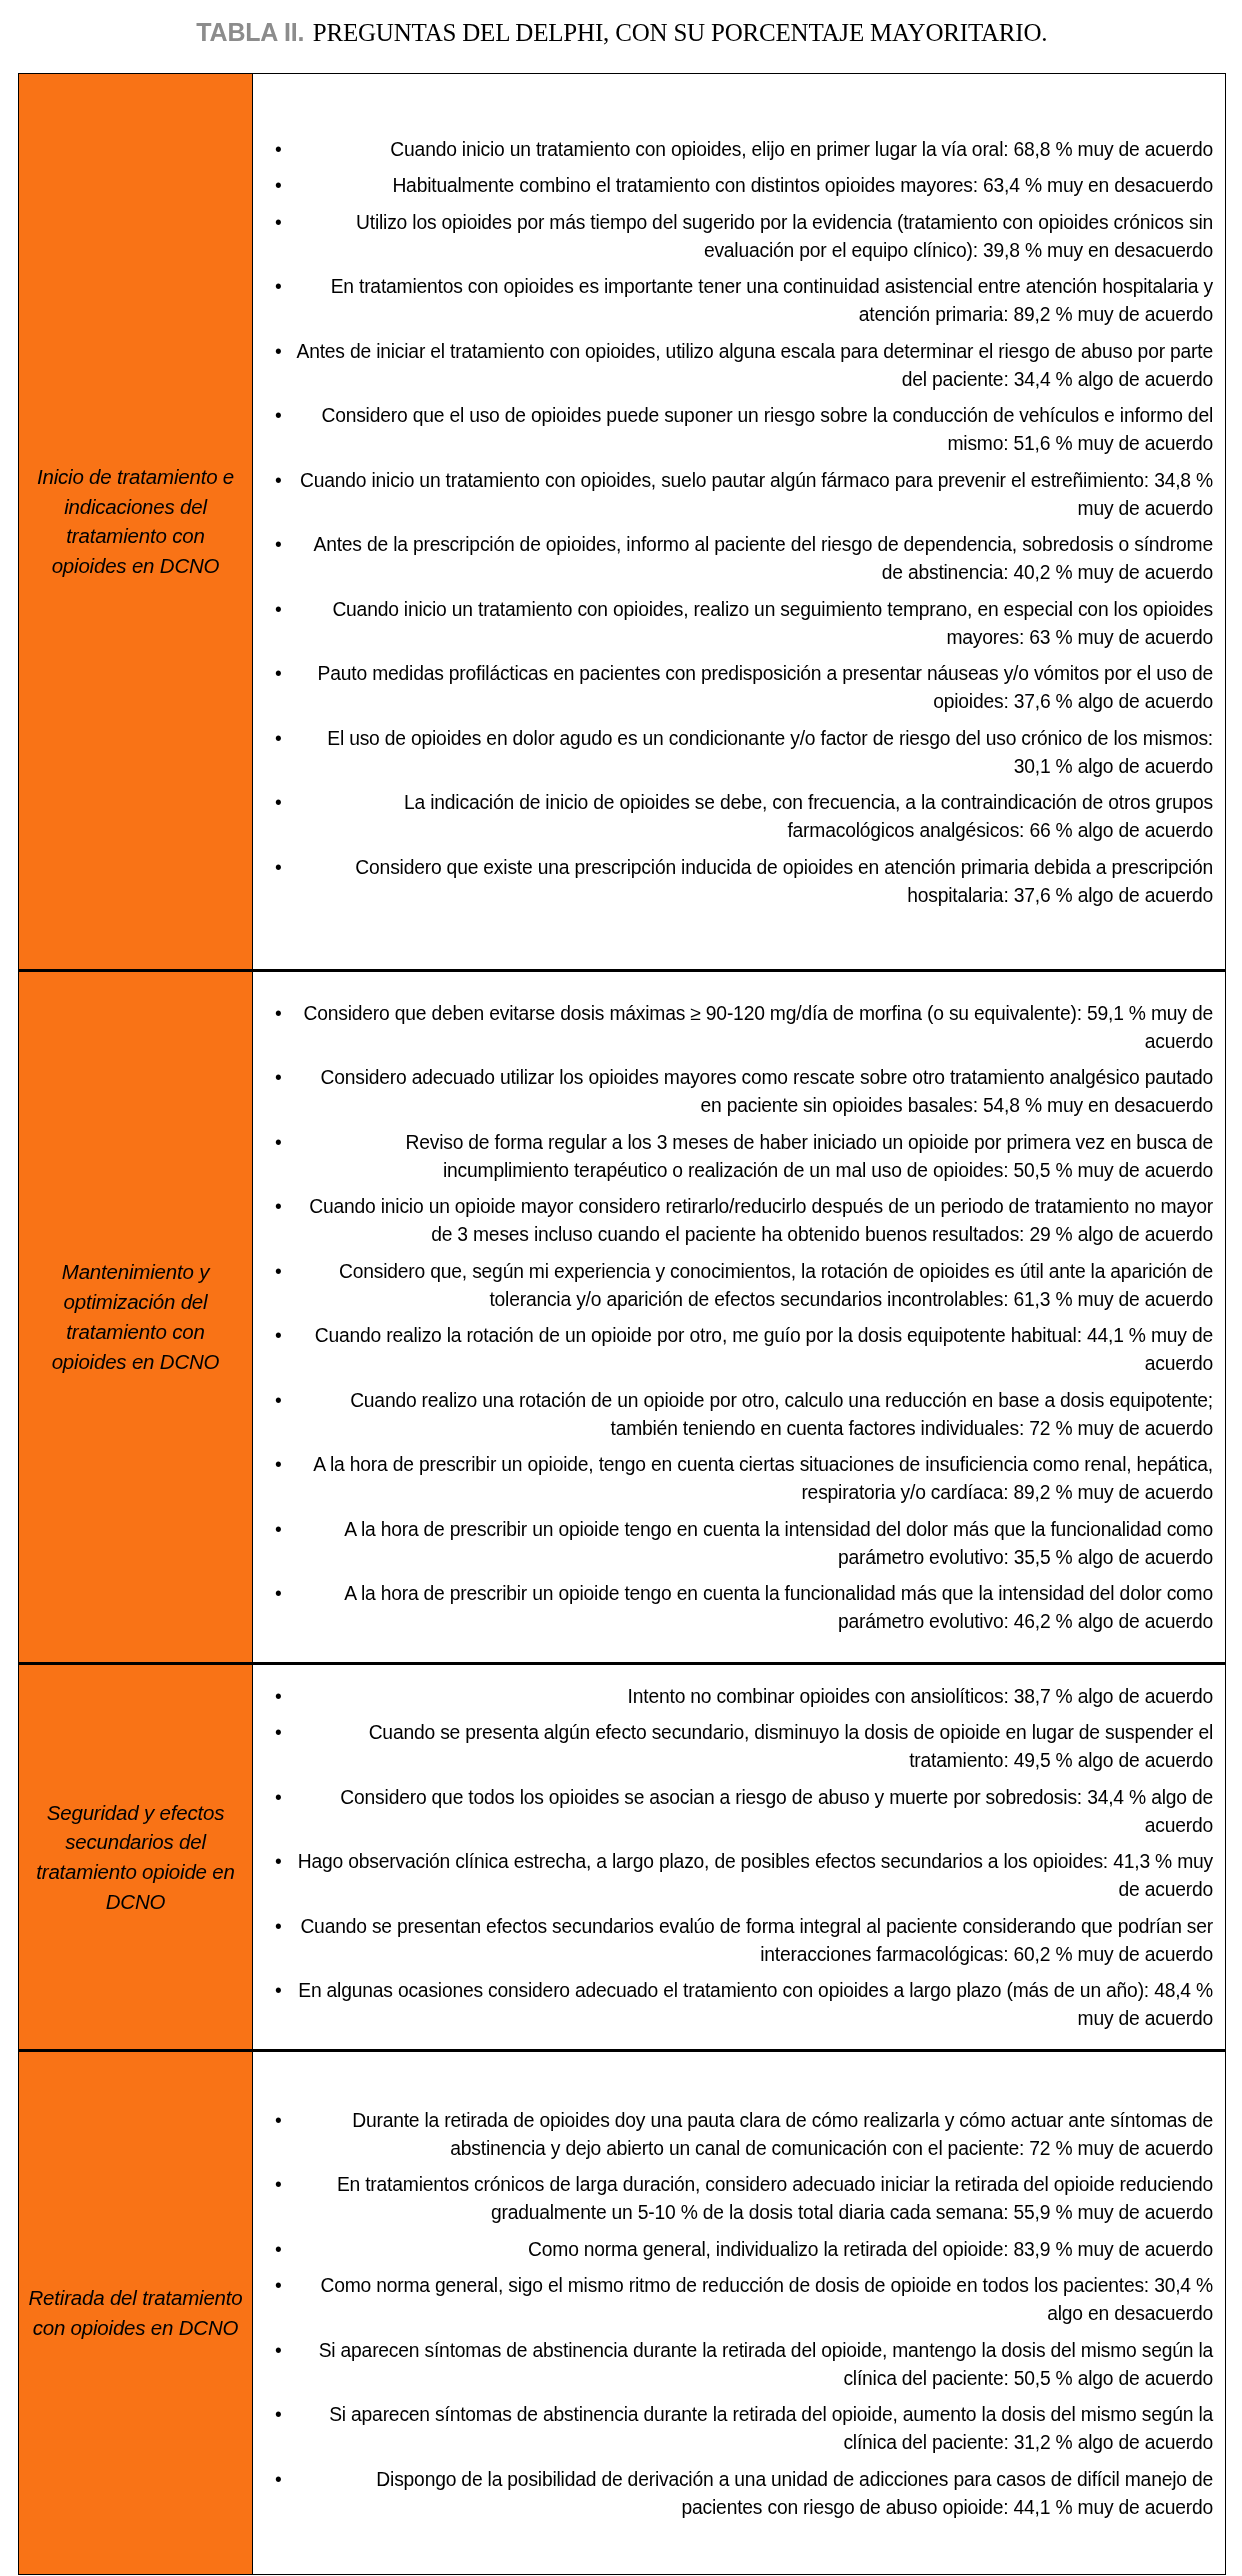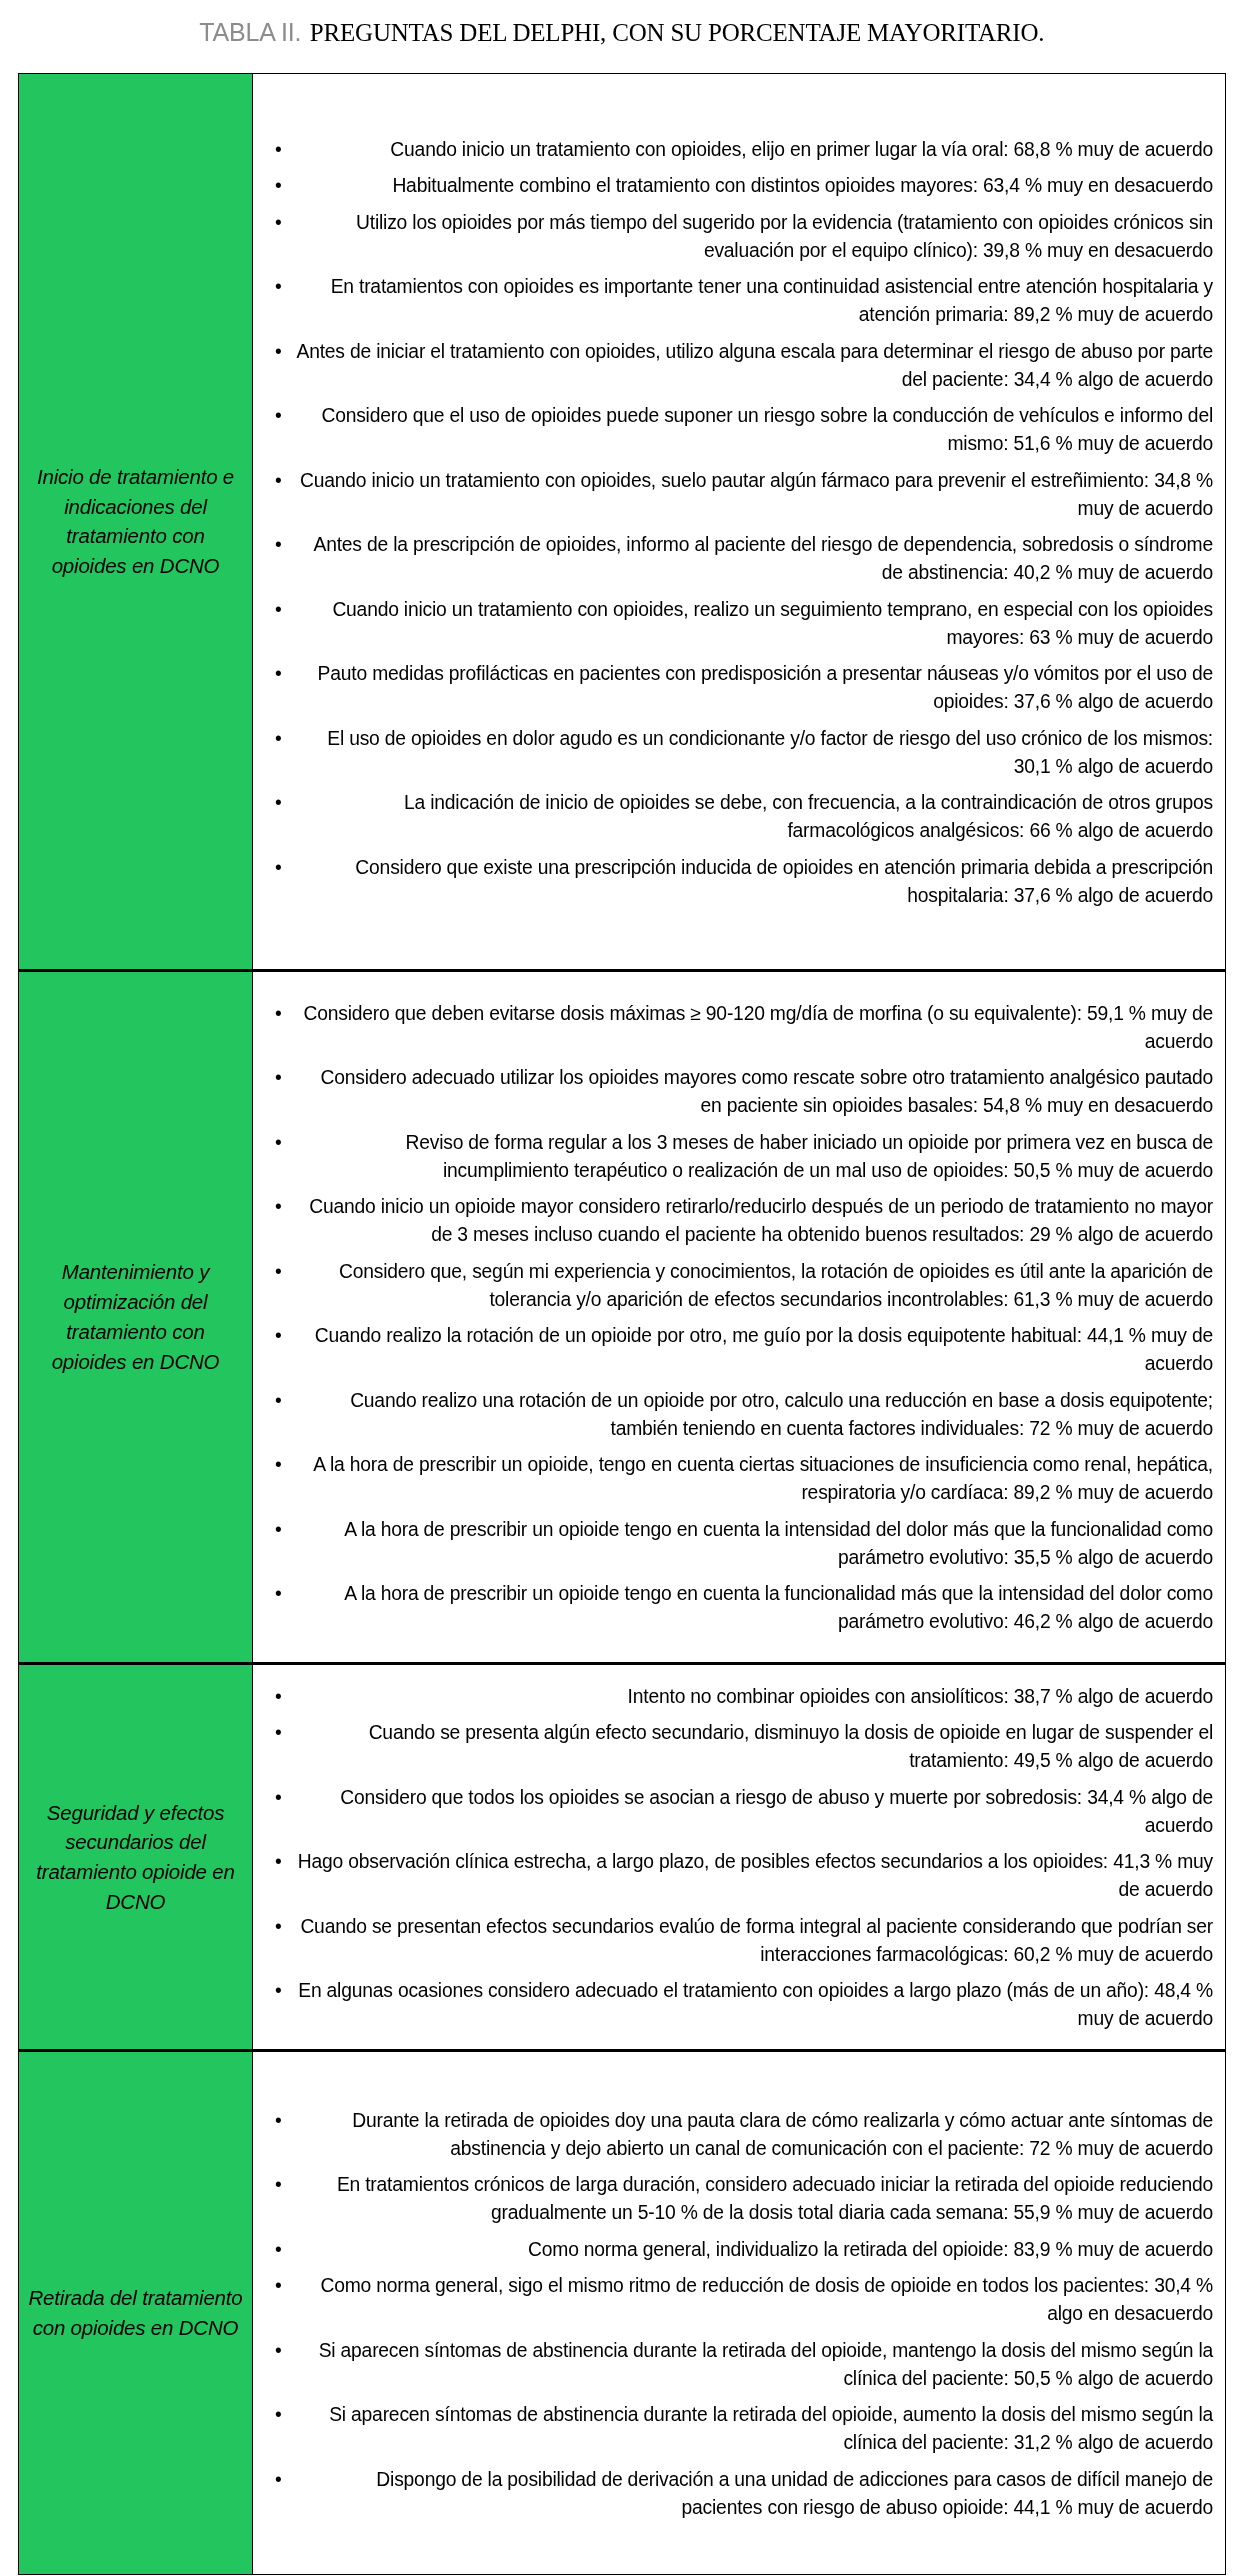--- a/index.html
+++ b/index.html
@@ -11,42 +11,42 @@
     letter-spacing:-0.2px;
   }
   .page{padding:14.5px 16.3px 0 18px;}
   .title-bar{
     text-align:center;
     margin:2.4px 0 25px 0;
     font-size:25px;
     line-height:1.2;
     white-space:nowrap;
   }
-  .title-label{color:#8c8c8c;font-weight:normal;}
+  .title-label{color:#8c8c8c;font-weight:bold;}
   .title-text{color:#000000;margin-left:8.5px;font-family:Liberation Serif, serif;}
   .delphi-table{
     border:1.8px solid #000;
     background:#fff;
     width:1208px;
     box-sizing:border-box;
   }
   .row{
     display:flex;
     align-items:stretch;
     box-sizing:border-box;
   }
   .row + .row{border-top:3px solid #000;}
   .row:nth-child(1){min-height:895px;}
   .row:nth-child(2){min-height:693px;}
   .row:nth-child(3){min-height:341px;}
   .row:nth-child(4){min-height:525px;}
   .cat-cell{
     width:234px;
     flex:0 0 234px;
-    background:#22c55e;
+    background:#f97316;
     border-right:1.2px solid #000;
     display:flex;
     align-items:center;
     justify-content:center;
     box-sizing:border-box;
     padding:6px 8.5px;
   }
   .cat-label{
     font-style:italic;
     font-size:20.5px;

